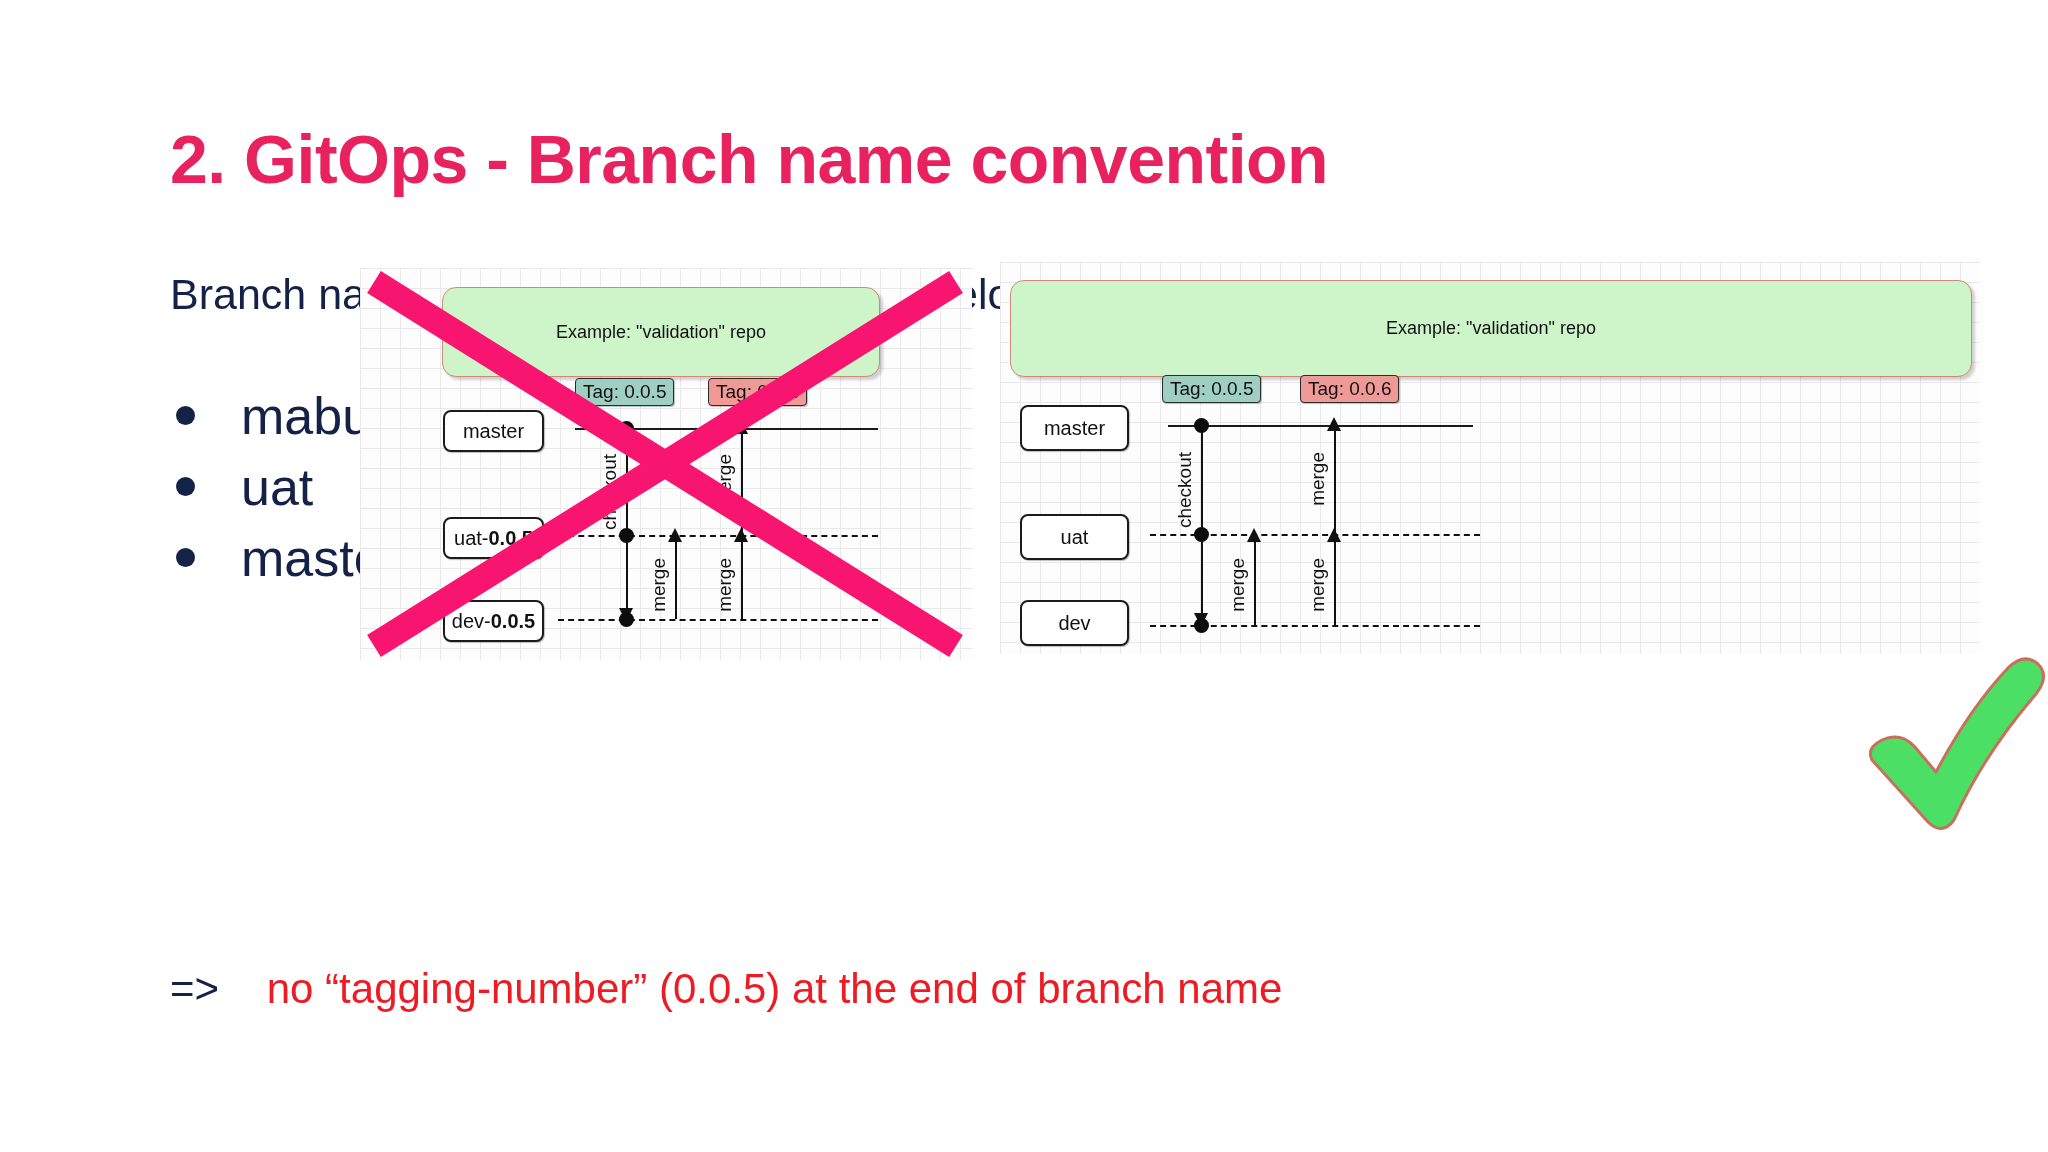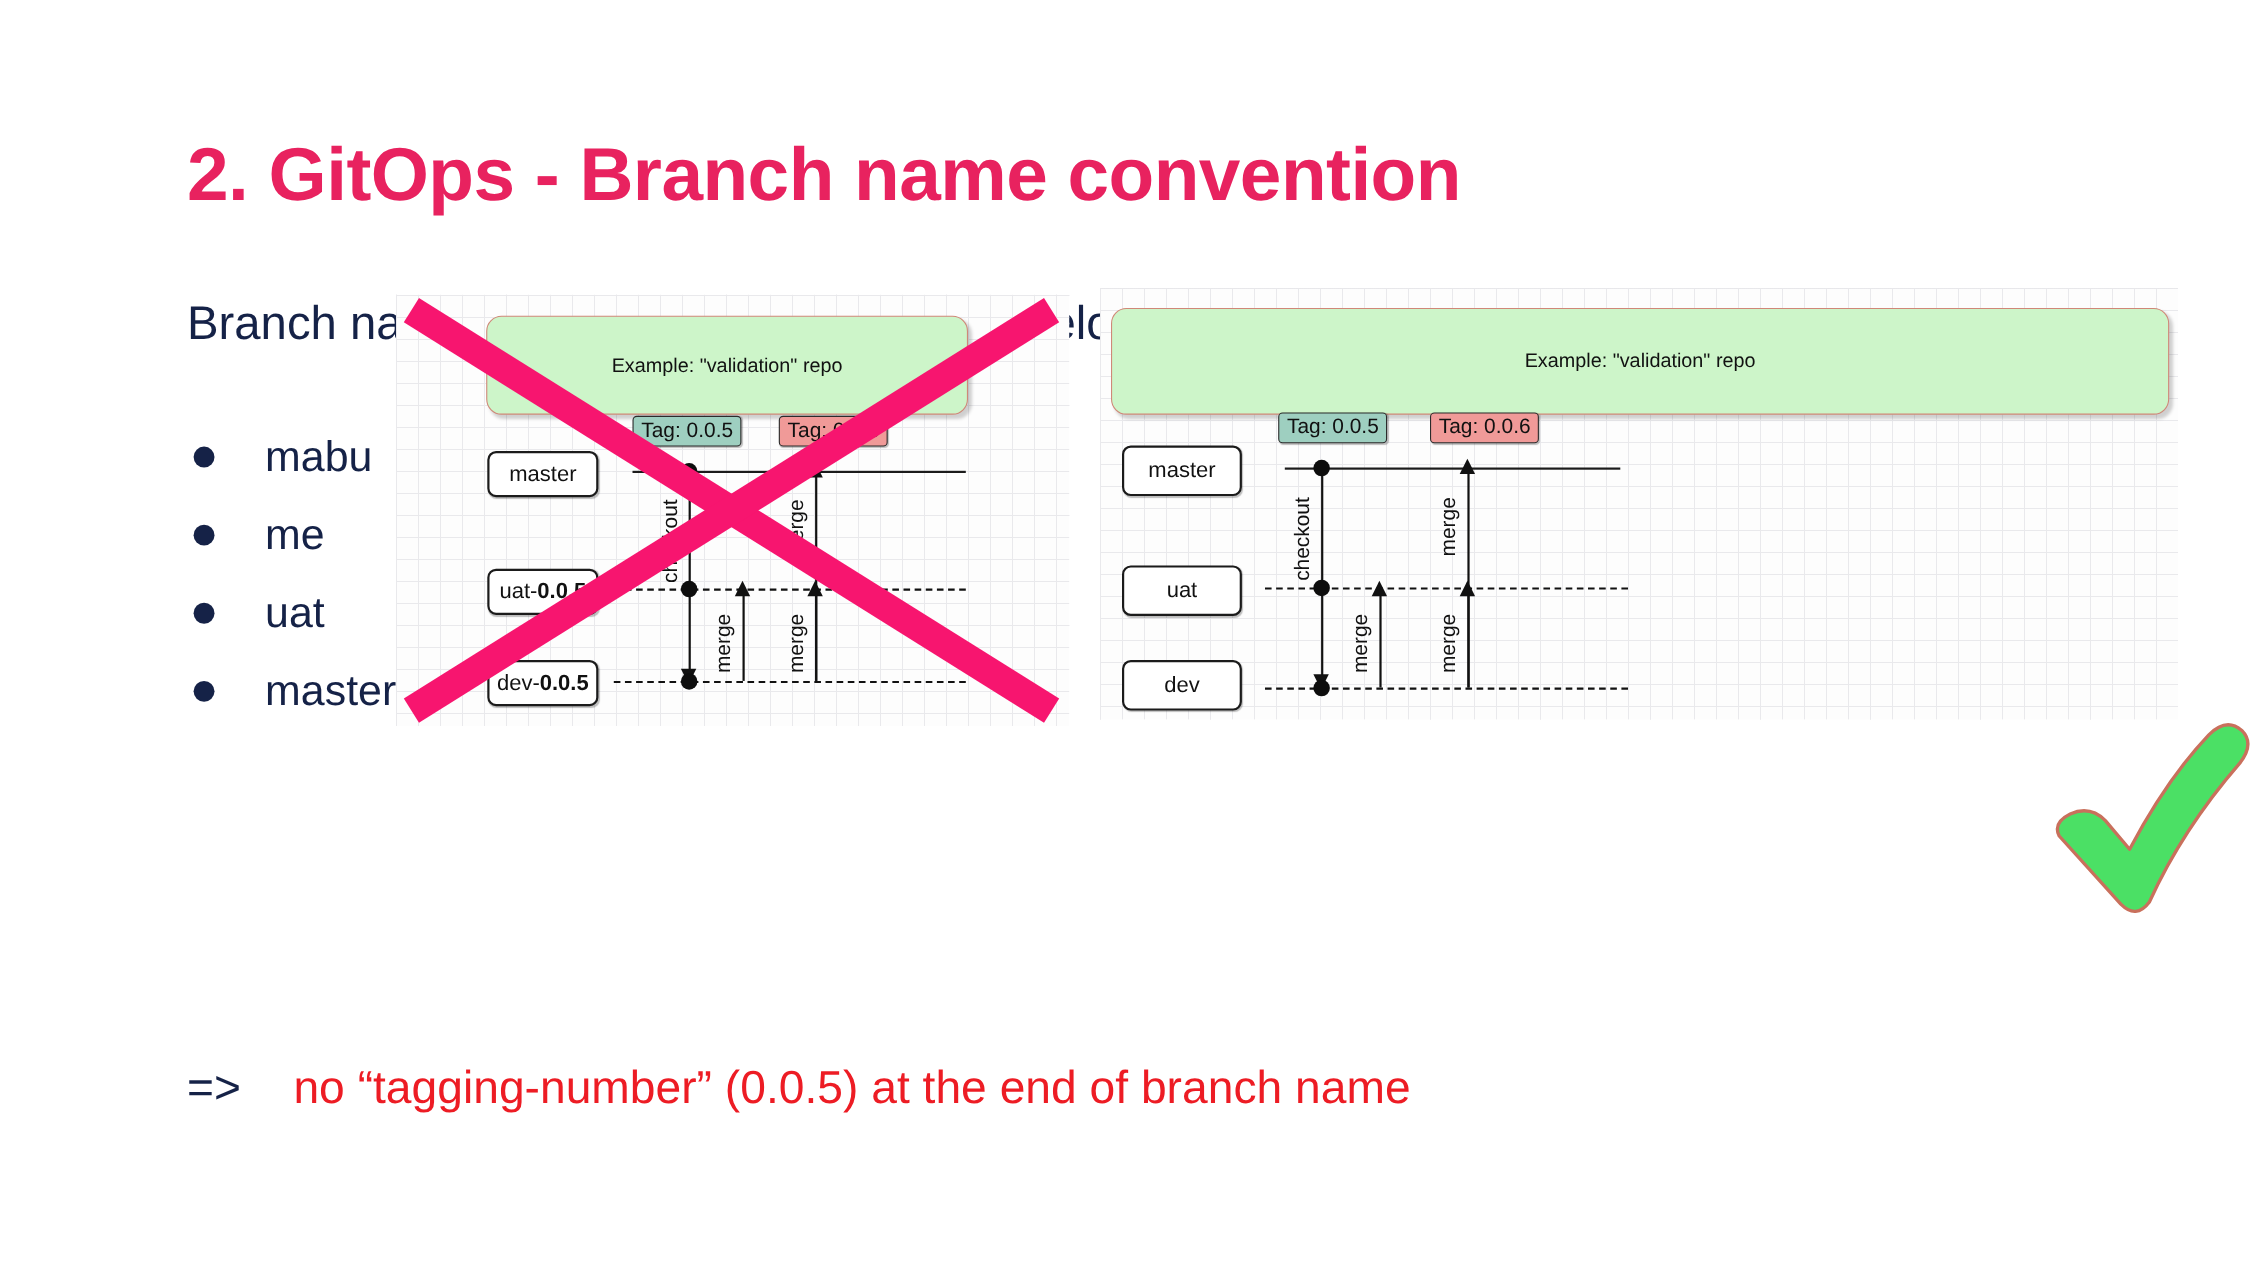--- a/index.html
+++ b/index.html
@@ -42,21 +42,21 @@
     align-items:center;
     height:71px;
   }
   .bullet-dot{
     width:19px;height:19px;border-radius:50%;
     background:#152247;
     flex:0 0 auto;
   }
   .bullet-label{
     margin-left:46px;
-    font-size:39px;
+    font-size:52px;
     color:#152247;
     line-height:1;
   }
 
   
   .diagram{
     position:absolute;
     background:
       repeating-linear-gradient(to right, #e9e9ec 0 1px, transparent 1px 20px),
       repeating-linear-gradient(to bottom, #e9e9ec 0 1px, transparent 1px 20px),
@@ -170,24 +170,20 @@
 
 <div class="subtitle">Branch name for DEV should be one of below:</div>
 
 <div class="bullets">
   <div class="bullet-row">
     <span class="bullet-dot"></span>
     <span class="bullet-label">mabu</span>
   </div>
   <div class="bullet-row">
     <span class="bullet-dot"></span>
-    <span class="bullet-label">me</span>
-  </div>
-  <div class="bullet-row">
-    <span class="bullet-dot"></span>
     <span class="bullet-label">uat</span>
   </div>
   <div class="bullet-row">
     <span class="bullet-dot"></span>
     <span class="bullet-label">master</span>
   </div>
 </div>
 
 <div class="diagram" style="left:360px; top:268px; width:612px; height:392px;">
   <div class="diagram-inner">

